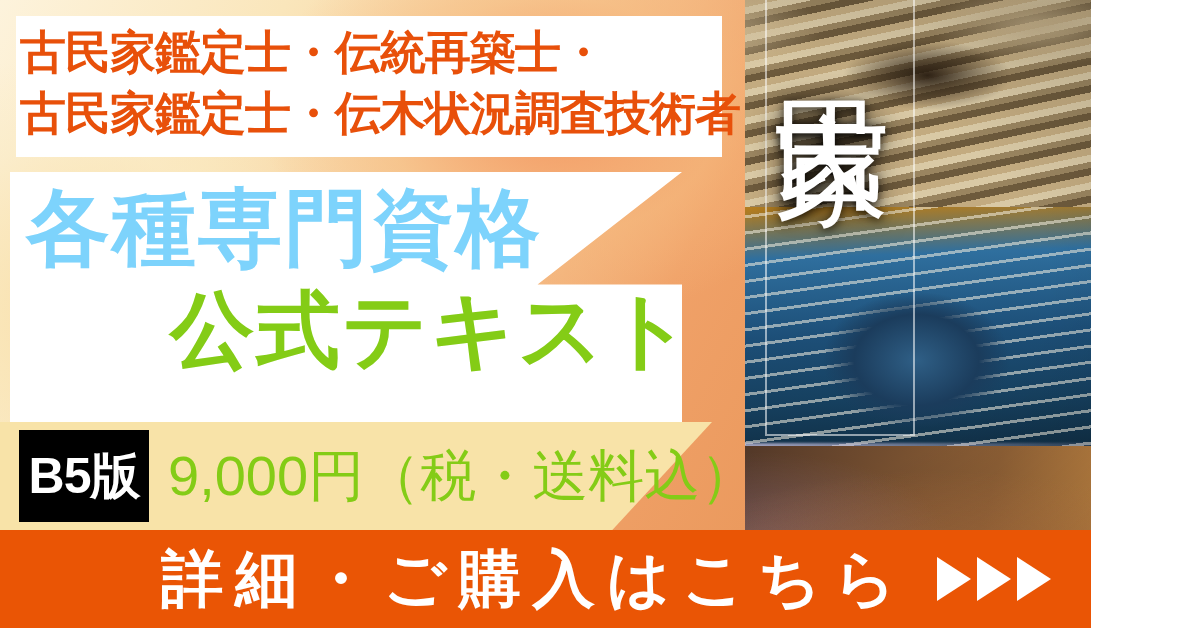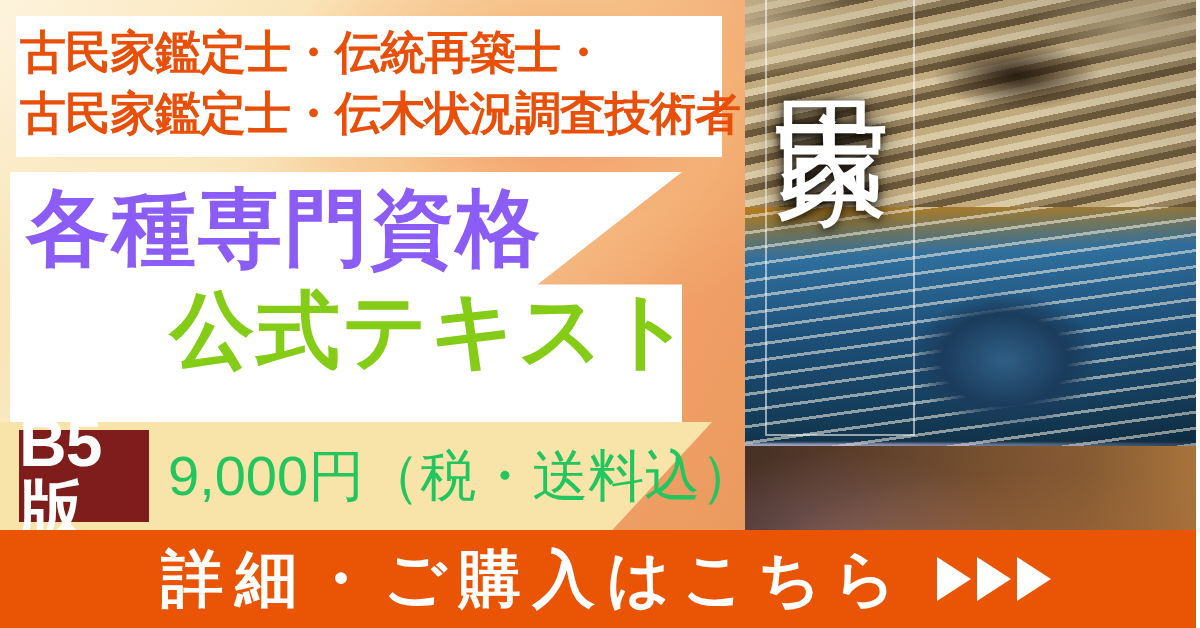--- a/index.html
+++ b/index.html
@@ -5,21 +5,21 @@
 <style>
   html,body{margin:0;padding:0;}
   body{
     background:#ffffff;
     font-family:"Liberation Sans","DejaVu Sans",sans-serif;
   }
 
   
   .banner{
     position:relative;
-    width:1196px;
+    width:1091px;
     height:628px;
     overflow:hidden;
     background:#2b1d14;
   }
 
   
   .photo{
     position:absolute;
     inset:0;
     overflow:hidden;
@@ -157,21 +157,21 @@
     font-size:46px;
     font-weight:700;
     line-height:1.32;
     letter-spacing:-1px;
     white-space:nowrap;
   }
 
   .title-1{
     position:absolute;
     left:26px; top:186px;
-    color:#8b5cf6;
+    color:#7dd3fc;
     font-size:84px;
     font-weight:700;
     line-height:1;
     letter-spacing:2px;
     white-space:nowrap;
   }
   .title-2{
     position:absolute;
     left:170px; top:288px;
     color:#84cc16;
@@ -180,34 +180,34 @@
     line-height:1;
     letter-spacing:2px;
     white-space:nowrap;
   }
 
   
   .badge-size{
     position:absolute;
     left:19px; top:430px;
     width:130px; height:92px;
-    background:#7f1d1d;
+    background:#000000;
     color:#ffffff;
-    font-size:66px;
+    font-size:50px;
     font-weight:700;
     letter-spacing:-1px;
     display:flex;
     align-items:center;
     justify-content:center;
     line-height:1;
   }
   .price-text{
     position:absolute;
     left:168px; top:437px;
-    color:#22c55e;
+    color:#84cc16;
     font-size:56px;
     font-weight:500;
     line-height:1.4;
     letter-spacing:0px;
     white-space:nowrap;
   }
 
   
   .cta{
     position:absolute;

